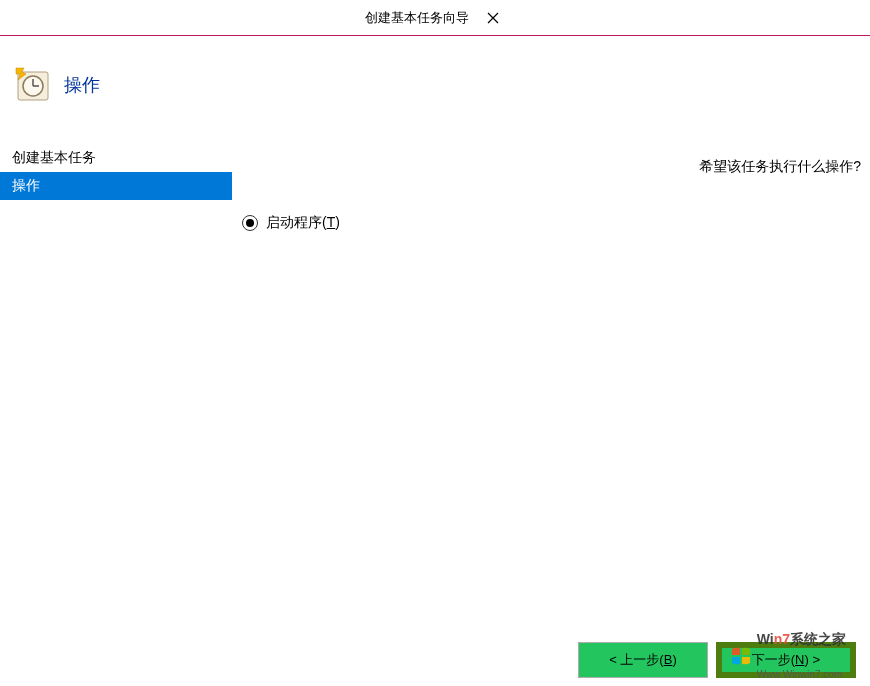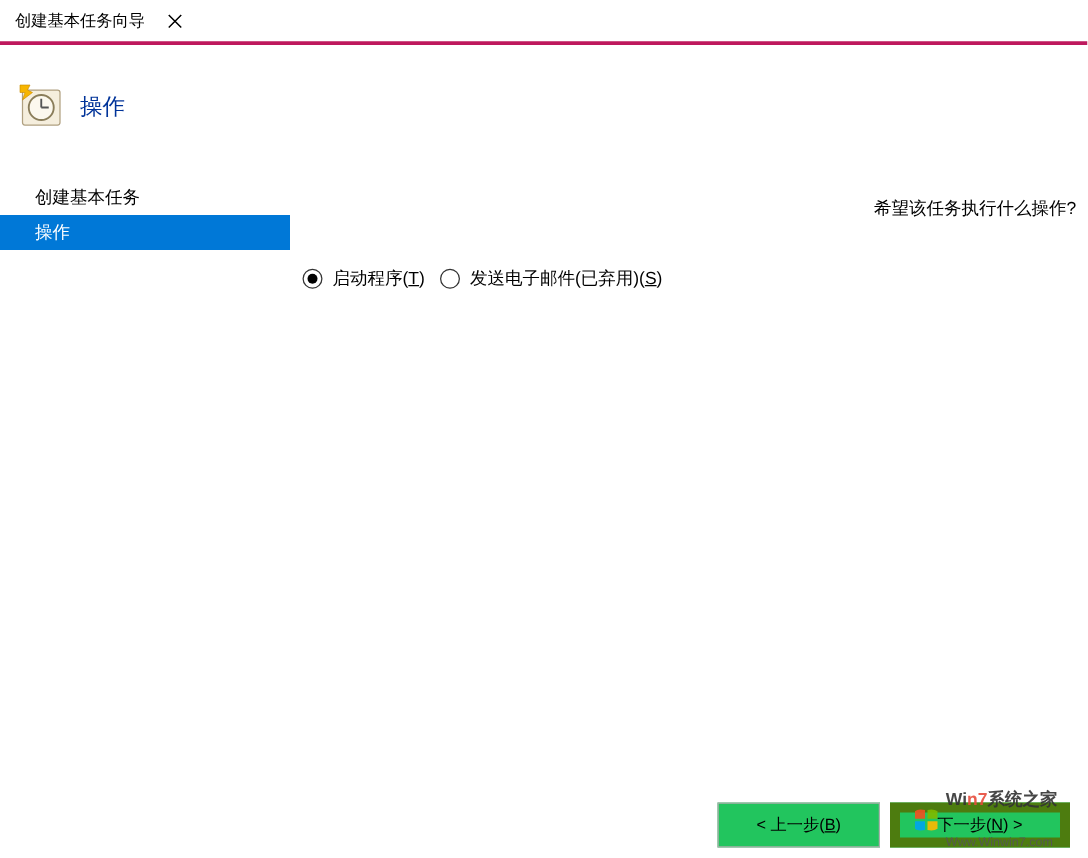--- a/index.html
+++ b/index.html
@@ -9,23 +9,23 @@
       background: #fff;
       width: 870px;
       height: 686px;
       overflow: hidden;
       position: relative;
     }
     .titlebar {
       height: 36px;
       display: flex;
       align-items: center;
-      justify-content: flex-start;
+      justify-content: center;
       padding: 0 0 0 12px;
-      border-bottom: 3px solid #be185d;
+      border-bottom: 1px solid #be185d;
     }
     .titlebar-title {
       font-size: 13px;
       color: #000;
     }
     .close-btn {
       width: 48px;
       height: 36px;
       display: flex;
       align-items: center;
@@ -52,43 +52,42 @@
     }
     .content {
       display: flex;
       height: calc(686px - 36px - 98px - 52px);
     }
     .sidebar {
       width: 232px;
       padding-top: 10px;
     }
     .sidebar-item {
-      padding: 5px 28px;
+      padding: 5px 12px;
       font-size: 14px;
       cursor: pointer;
       color: #000;
     }
     .sidebar-item.selected {
       background: #0078d7;
       color: #fff;
     }
     .main {
       flex: 1;
       padding: 24px 9px 10px 10px;
       text-align: right;
     }
     .prompt {
       font-size: 14px;
       margin-bottom: 38px;
       color: #000;
     }
     .radio-group {
       display: flex;
-      flex-direction: row;
-      gap: 12px;
+      flex-direction: column;
     }
     .radio-item {
       display: flex;
       align-items: center;
       gap: 8px;
       cursor: pointer;
     }
     .radio-circle {
       width: 16px;
       height: 16px;
@@ -124,21 +123,21 @@
       height: 36px;
       min-width: 100px;
       padding: 0 30px;
       background: #22c55e;
       border: 1px solid #adadad;
       font-size: 13px;
       cursor: pointer;
       font-family: inherit;
     }
     .btn.primary {
-      border: 8px solid #4d7c0f;
+      border: 6px solid #4d7c0f;
     }
     .watermark {
       position: absolute;
       right: 24px;
       bottom: 6px;
       display: flex;
       align-items: center;
       gap: 4px;
       pointer-events: none;
       opacity: 0.9;
@@ -181,24 +180,20 @@
   <div class="sidebar">
     <div class="sidebar-item">创建基本任务</div>
     <div class="sidebar-item selected">操作</div>
   </div>
   <div class="main">
     <div class="prompt">希望该任务执行什么操作?</div>
     <div class="radio-group">
       <label class="radio-item">
         <span class="radio-circle checked"></span>
         <span class="radio-label"><span>启动程序(</span><span class="ul">T</span><span>)</span></span>
-      </label>
-      <label class="radio-item">
-        <span class="radio-circle"></span>
-        <span class="radio-label"><span>发送电子邮件(已弃用)(</span><span class="ul">S</span><span>)</span></span>
       </label>
     </div>
   </div>
 </div>
 
 <div class="footer">
   <button class="btn"><span>&lt; 上一步(</span><span class="ul">B</span><span>)</span></button>
   <button class="btn primary"><span>下一步(</span><span class="ul">N</span><span>) &gt;</span></button>
 </div>
 

